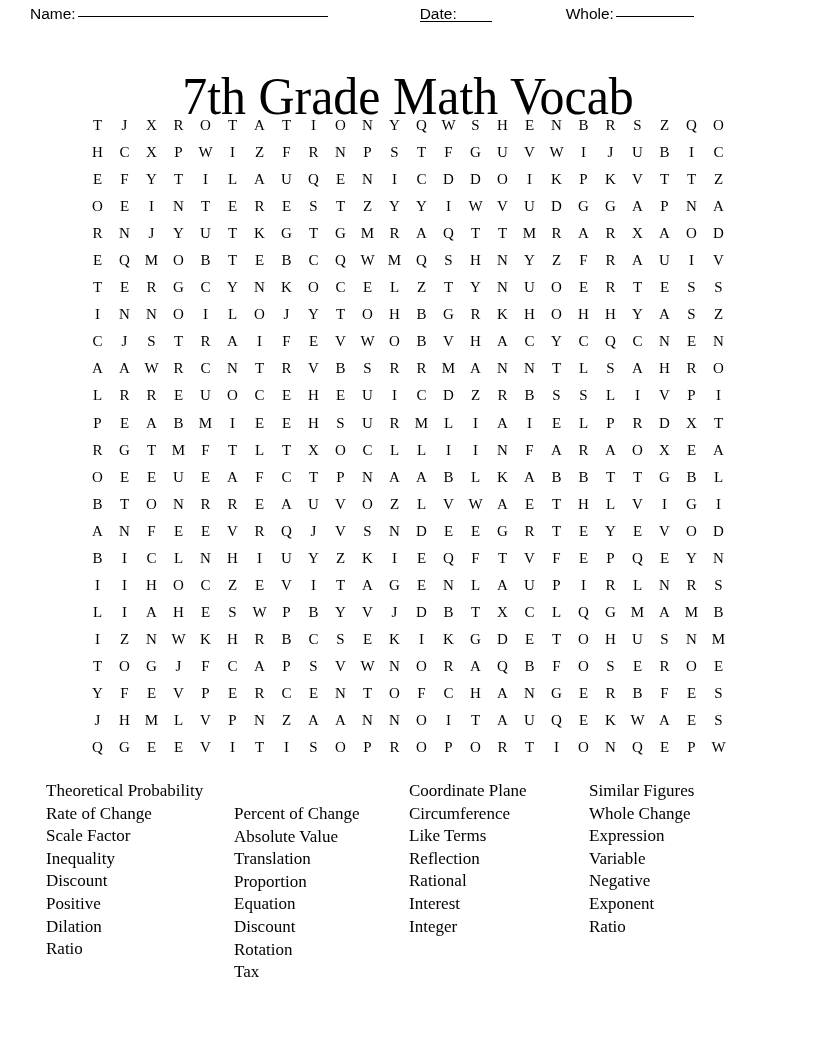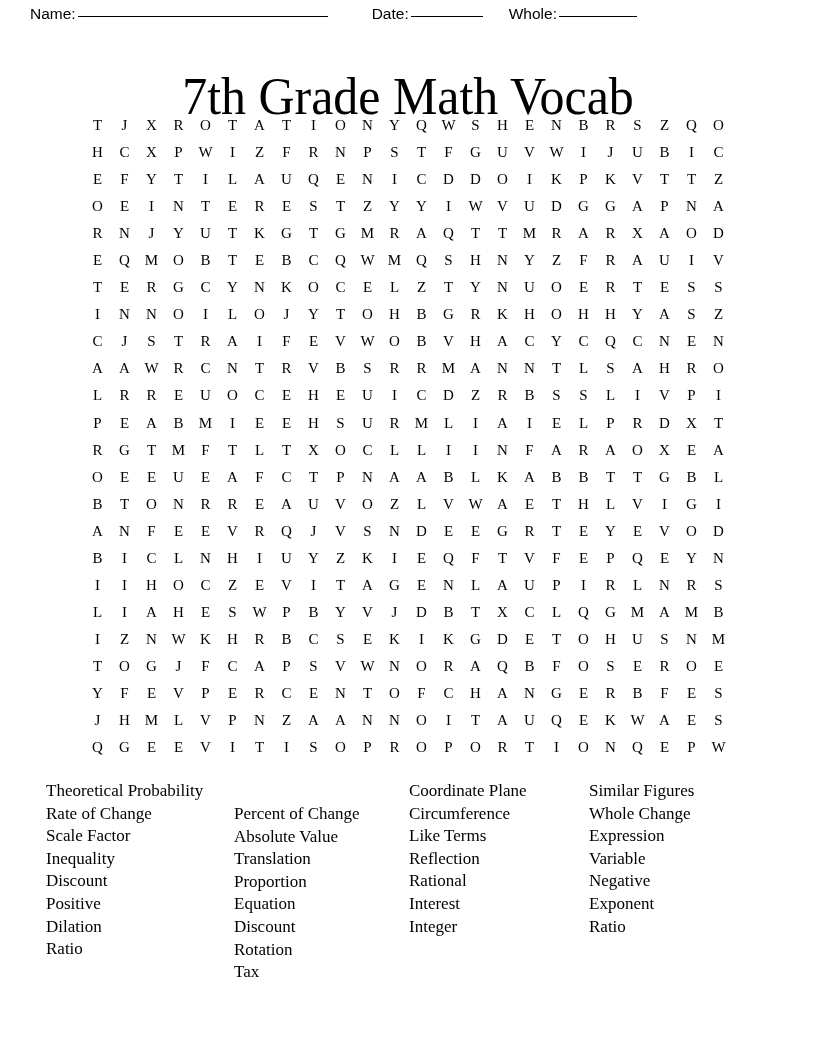--- a/index.html
+++ b/index.html
@@ -22,38 +22,39 @@
     position: absolute;
     top: 0px;
     left: 0px;
     width: 816px;
     height: 28px;
     display: flex;
     align-items: center;
     font-family: "Liberation Sans", "DejaVu Sans", sans-serif;
     font-size: 15.5px;
     white-space: nowrap;
+    gap: 48px;
   }
   .hdr-field {
     display: inline-flex;
     align-items: baseline;
   }
   .hdr-label {
     padding-right: 2px;
   }
   .hdr-rule {
     display: inline-block;
     border-bottom: 1px solid #000;
     height: 0;
     position: relative;
     top: -2px;
   }
   #name-field  { margin-left: 30px; }
   #name-rule   { width: 250px; }
-  #date-field  { margin-left: 44px; }
+  #date-field  { margin-left: 44px; flex-direction: column; }
   #date-rule   { width: 72px; }
   #period-field{ margin-left: 26px; }
   #period-rule { width: 78px; }
 
   
   #page-title {
     position: absolute;
     top: 32px;
     left: 0;
     width: 816px;

